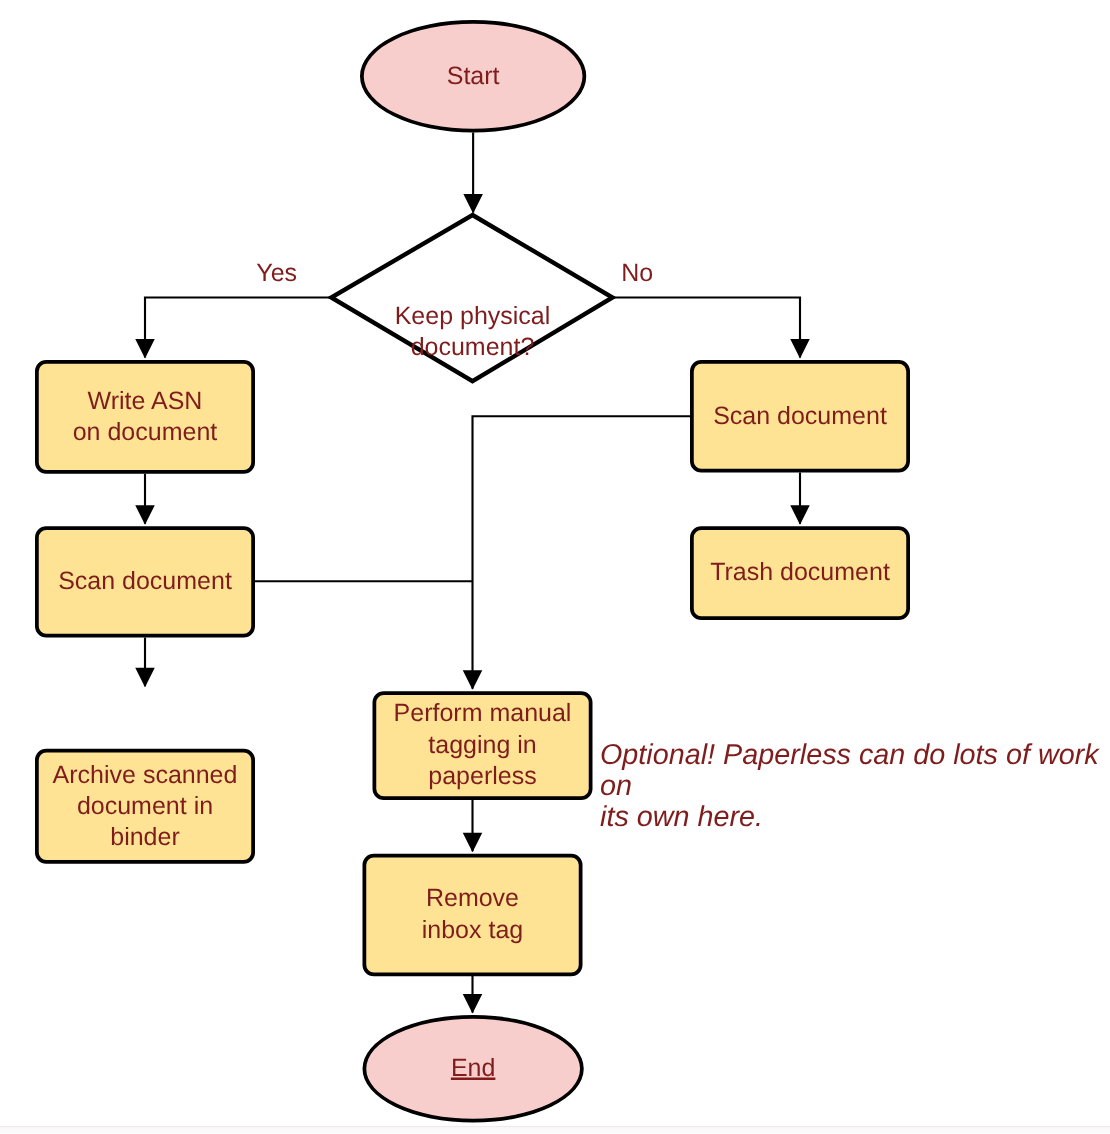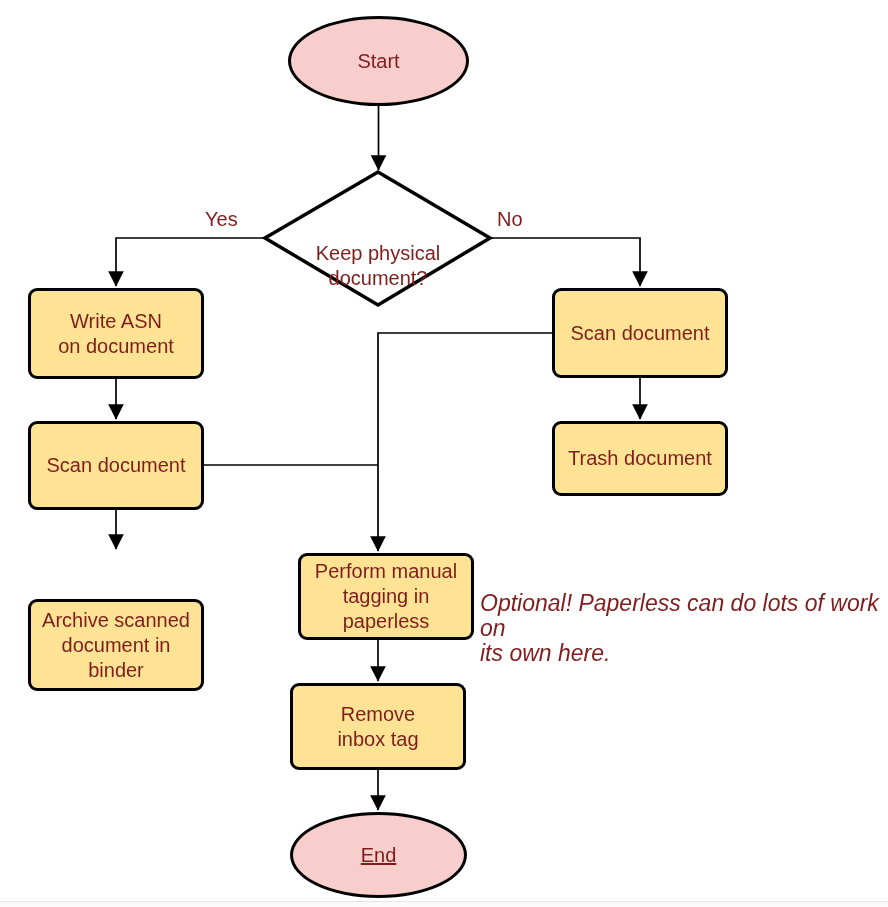--- a/index.html
+++ b/index.html
@@ -144,21 +144,21 @@
   <div class="node box" style="left: 552px; top: 421px; width: 176px; height: 75px; background-color: rgb(255, 227, 148);">
     <span>Trash document</span>
   </div>
 
   <div class="node box" style="left: 298px; top: 553px; width: 176px; height: 87px; background-color: rgb(255, 227, 148);">
     <span>Perform manual
 tagging in
 paperless</span>
   </div>
 
-  <div class="node box" style="left: 290px; top: 683px; width: 176px; height: 87px; background-color: rgb(255, 227, 148); justify-content: center;">
+  <div class="node box" style="left: 290px; top: 683px; width: 176px; height: 98px; background-color: rgb(255, 227, 148); justify-content: center;">
     <span>Remove
 inbox tag</span>
   </div>
 
   <div class="node ellipse" style="left: 290px; top: 812px; width: 177px; height: 86px; background-color: rgb(248, 206, 204); text-decoration: underline;">
     <span>End</span>
   </div>
 
   <div class="annotation">Optional! Paperless can do lots of work on
 its own here.</div>

